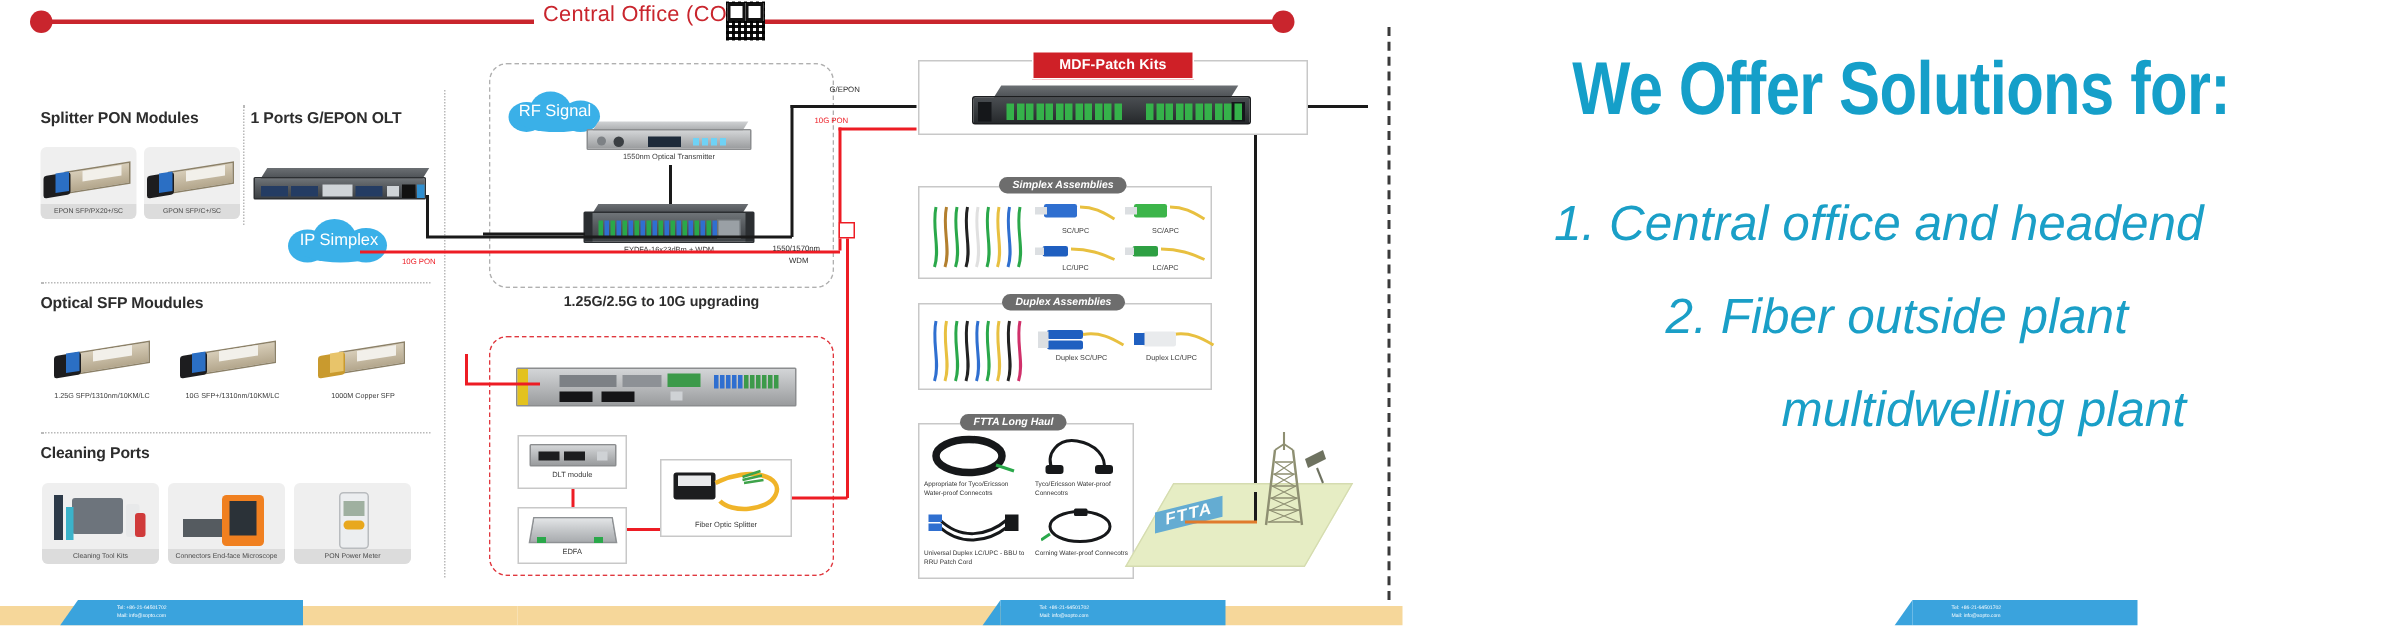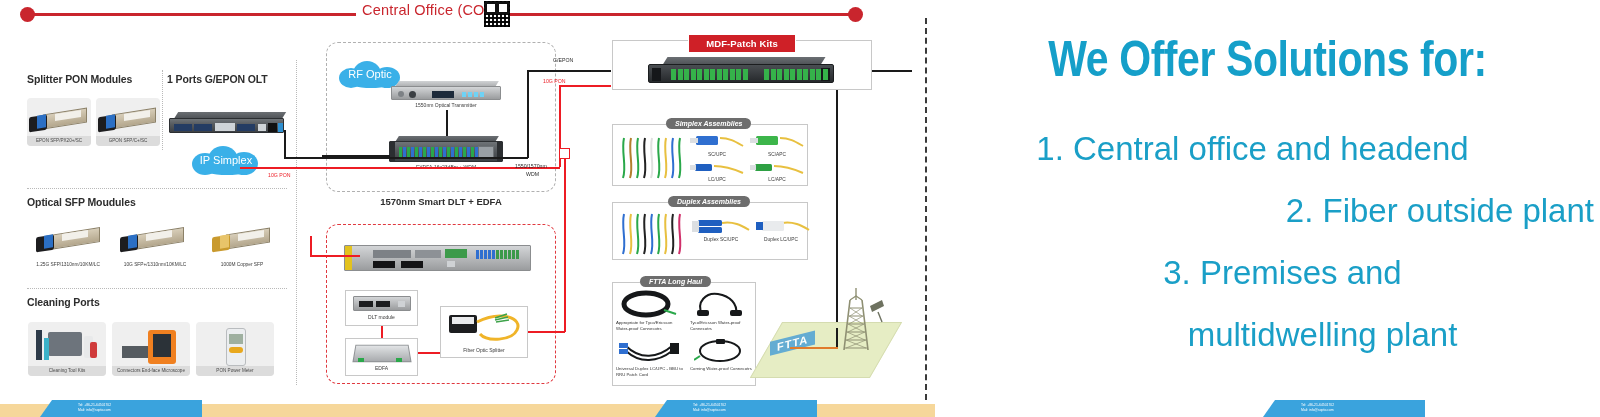--- a/index.html
+++ b/index.html
@@ -162,24 +162,24 @@
   
   .divider { position: absolute; left: 925px; top: 18px; width: 0; height: 382px; border-left: 2px dashed #3a3a3a; }
 
   
   #right { position: absolute; left: 935px; top: 0; width: 665px; height: 417px; background: #fff; }
   .headline {
     position: absolute; left: 0; right: 0; top: 30px; text-align: center;
     color: #159fc9; font-weight: bold; font-size: 50px; letter-spacing: -.5px;
     transform: scaleX(.82); transform-origin: center;
   }
-  .bullets { position: absolute; left: 0; right: 0; top: 118px; text-align: center; }
+  .bullets { position: absolute; left: 0; right: 0; top: 118px; text-align: center; font-style: italic; }
   .bullet { color: #1a9fc7; font-size: 33px; line-height: 62px; white-space: nowrap; }
   .bullet.b1 { text-align: center; padding-right: 30px; }
-  .bullet.b2 { text-align: right; padding-right: 6px; }
+  .bullet.b2 { text-align: center; padding-right: 6px; }
   .bullet.b3 { text-align: center; padding-left: 30px; }
   .bullet.b4 { text-align: center; padding-left: 110px; }
 
   
   #footer { position: absolute; left: 0; bottom: 0; width: 935px; height: 19px; }
   .f-band { position: absolute; bottom: 0; height: 13px; background: #f6d79a; }
   .f-blue {
     position: absolute; bottom: 0; height: 17px; background: #3aa3dd;
     color: #fff; font-size: 3.4px; line-height: 4.6px; padding: 3px 4px 0 26px;
     white-space: nowrap;
@@ -305,21 +305,21 @@
 
     <div class="vdot" style="left:296px; top:60px; height:325px;"></div>
 
     <div class="dash-grey" style="left:326px; top:42px; width:230px; height:150px;"></div>
 
     <div class="cloud" style="left:337px; top:60px; width:66px; height:28px; line-height:28px;">
       <span class="puff" style="left:2px; top:8px; width:24px; height:20px;"></span>
       <span class="puff" style="left:16px; top:1px; width:28px; height:26px;"></span>
       <span class="puff" style="left:37px; top:7px; width:26px; height:21px;"></span>
       <span class="puff" style="left:9px; top:13px; width:50px; height:15px;"></span>
-      <span class="txt">RF Optic</span>
+      <span class="txt">RF Signal</span>
     </div>
 
     <div>
       <div class="mdf-top" style="left:397px; top:81px; width:100px; height:6px; background:linear-gradient(180deg,#d0d2d4,#a9abad);"></div>
       <div class="rack light" style="left:391px; top:86px; width:110px; height:14px;">
         <div style="position:absolute;left:6px;top:4px;width:6px;height:6px;border-radius:50%;background:#7d8185;"></div>
         <div style="position:absolute;left:17px;top:4px;width:7px;height:7px;border-radius:50%;background:#3b3f43;"></div>
         <div style="position:absolute;left:40px;top:4px;width:22px;height:7px;background:#1d2a3a;"></div>
         <div style="position:absolute;left:70px;top:5px;width:4px;height:5px;background:#6fd2f5;"></div>
         <div style="position:absolute;left:76px;top:5px;width:4px;height:5px;background:#6fd2f5;"></div>
@@ -359,21 +359,21 @@
             <i style="background:#2f6fd0"></i>
             <i style="background:#2aa84a"></i>
           <i style="background:#2f6fd0"></i>
         </div>
         <div style="position:absolute;right:8px;top:4px;width:16px;height:13px;background:#9aa0a5;border:.5px solid #6d7276;"></div>
       </div>
       <div class="dev-cap" style="left:389px; top:164px; width:114px;">EYDFA-16x23dBm + WDM</div>
     </div>
 
     <div style="position:absolute;left:326px;top:196px;width:230px;text-align:center;color:#2d2d2d;font-weight:bold;font-size:9.5px;line-height:12px;">
-      <div>1570nm Smart DLT + EDFA</div>
+      <div>1.25G/2.5G to 10G upgrading</div>
     </div>
 
     <div class="dash-red" style="left:326px; top:224px; width:230px; height:160px;"></div>
 
     <div class="rack light" style="left:344px; top:245px; width:187px; height:26px;">
       <div style="position:absolute;left:0;top:0;bottom:0;width:7px;background:#e3c21e;"></div>
       <div style="position:absolute;left:28px;top:4px;width:38px;height:8px;background:#7d8186;"></div>
       <div style="position:absolute;left:28px;top:15px;width:22px;height:7px;background:#141416;"></div>
       <div style="position:absolute;left:56px;top:15px;width:22px;height:7px;background:#141416;"></div>
       <div style="position:absolute;left:70px;top:4px;width:26px;height:8px;background:#8d9196;"></div>
@@ -617,21 +617,20 @@
     <div style="position:absolute;left:790px;top:347px;width:48px;height:1.5px;background:#e07b2c;"></div>
 
     <div class="divider"></div>
   </div>
 
   <div id="right">
     <div class="headline">We Offer Solutions for:</div>
     <div class="bullets">
       <div class="bullet b1">1. Central office and headend</div>
       <div class="bullet b2">2. Fiber outside plant</div>
-      <div class="bullet b3">3. Premises and</div>
       <div class="bullet b4">multidwelling plant</div>
     </div>
   </div>
 
   <div id="footer">
     <div class="f-band" style="left:0px; width:345px;"></div>
     <div class="f-band" style="left:345px; width:320px;"></div>
     <div class="f-band" style="left:665px; width:270px;"></div>
 
     <div class="f-blue" style="left:52px; width:150px;">

